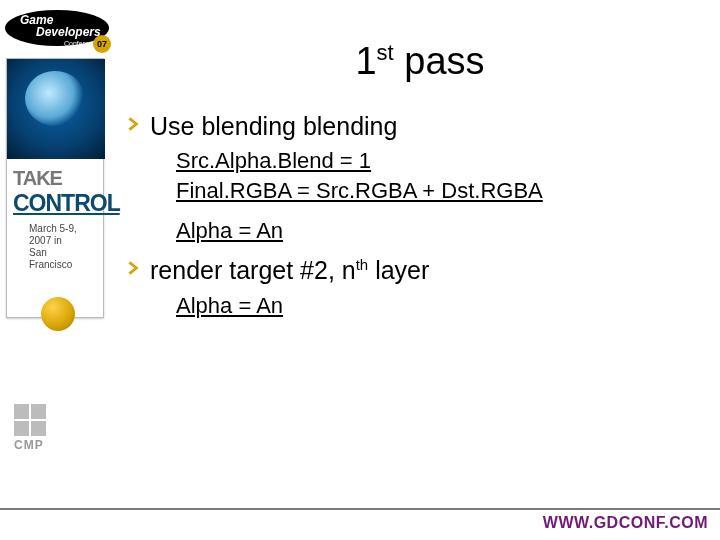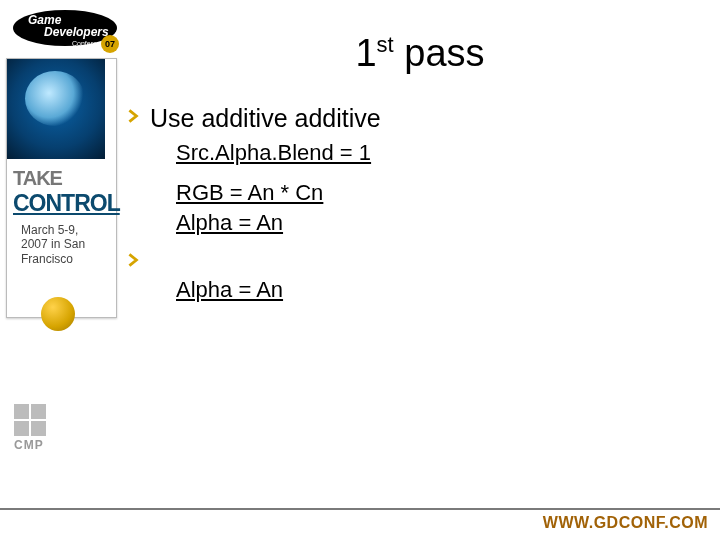--- a/index.html
+++ b/index.html
@@ -1,43 +1,43 @@
 <!DOCTYPE html>
 <html><head>
 <meta charset="utf-8">
 <style>
 * { margin:0; padding:0; box-sizing:border-box; }
 body { width:720px; height:540px; background:#fff; font-family:Arial,Helvetica,sans-serif; color:#000; position:relative; overflow:hidden; }
 .sidebar { position:absolute; left:0; top:0; width:110px; height:470px; }
-.gdc-logo { position:absolute; left:10px; top:6px; width:110px; height:48px; }
-.badge-card { position:absolute; left:6px; top:58px; width:111px; height:260px; background:#fff; border:1px solid #bbb; box-shadow:0 1px 2px rgba(0,0,0,.2); }
+.gdc-logo { position:absolute; left:2px; top:6px; width:110px; height:48px; }
+.badge-card { position:absolute; left:6px; top:58px; width:98px; height:260px; background:#fff; border:1px solid #bbb; box-shadow:0 1px 2px rgba(0,0,0,.2); }
 .badge-globe { width:98px; height:100px; background:radial-gradient(circle at 50% 45%, #0a63a8 0%, #063f6f 60%, #021d35 100%); position:relative; }
 .badge-globe::after { content:""; position:absolute; top:12px; left:18px; width:60px; height:55px; background:radial-gradient(circle at 40% 40%, #bfe9ff 0%, #5aa9d6 50%, transparent 70%); border-radius:50%; }
 .take-control { padding:8px 6px 4px; }
 .take-control .take { font-size:20px; font-weight:800; color:#777; letter-spacing:-1px; }
 .take-control .control { font-size:23px; font-weight:800; color:#0c4a6e; letter-spacing:-1px;text-decoration:underline; }
-.badge-date { font-size:12px; color:#444; padding:2px 14px 0; line-height:1.2; }
+.badge-date { font-size:10px; color:#444; padding:2px 22px 0; line-height:1.2; }
 .badge-ball { position:absolute; bottom:-14px; left:34px; width:34px; height:34px; background:radial-gradient(circle at 35% 30%, #ffd24a 0%, #d6a400 60%, #a07800 100%); border-radius:50%; }
 .cmp-logo { position:absolute; left:14px; bottom:30px; width:36px; height:36px; }
 .cmp-logo .sq { position:absolute; width:15px; height:15px; background:#bcbcbc; }
 .cmp-logo .a{left:0;top:0}.cmp-logo .b{left:17px;top:0}.cmp-logo .c{left:0;top:17px}.cmp-logo .d{left:17px;top:17px}
 .cmp-text { position:absolute; left:14px; bottom:18px; font-size:12px; font-weight:bold; color:#999; letter-spacing:1px; }
-.content { position:absolute; left:120px; top:0; right:0; bottom:60px; padding-top:32px; }
+.content { position:absolute; left:120px; top:0; right:0; bottom:60px; padding-top:40px; }
 .title { text-align:center; font-size:38px; font-weight:400; }
 .title sup { font-size:22px; vertical-align:super; }
 .bullets { margin:28px 0 0 8px; }
 .bullet-row { display:flex; align-items:flex-start; margin-bottom:2px; }
 .bullet-marker { width:22px; flex-shrink:0; padding-top:6px; }
 .bullet-text { font-size:25px; line-height:1.25; }
 .bullet-text sup { font-size:15px; }
 .sub-lines { margin:4px 0 10px 48px; }
 .sub-line { font-size:22px; line-height:1.35;text-decoration:underline; }
 .chev { width:14px; height:14px; display:inline-block; }
 .footer-rule { position:absolute; left:0; right:0; bottom:30px; height:2px; background:#7a7a7a; }
-.footer-url { position:absolute; right:12px; bottom:8px; font-size:16px; font-weight:800; color:#a16207; letter-spacing:0.5px; }
+.footer-url { position:absolute; right:12px; bottom:8px; font-size:16px; font-weight:800; color:#701a75; letter-spacing:0.5px; }
 </style>
 </head>
 <body>
 
 <div class="sidebar">
   <div class="gdc-logo">
     <svg viewBox="0 0 110 48" width="110" height="48">
       <ellipse cx="55" cy="22" rx="52" ry="18" fill="#000"></ellipse>
       <text x="18" y="18" font-family="Arial" font-size="12" font-style="italic" font-weight="bold" fill="#fff">Game</text>
       <text x="34" y="30" font-family="Arial" font-size="12" font-style="italic" font-weight="bold" fill="#fff">Developers</text>
@@ -70,36 +70,39 @@
   </div>
 
   <div class="bullets">
 
     <div class="bullet-row">
       <span class="bullet-marker">
         <svg class="chev" viewBox="0 0 10 10">
             <path d="M1 1 L6 5 L1 9" fill="none" stroke="#d6a400" stroke-width="2"></path>
           </svg>
       </span>
-      <span class="bullet-text">Use additive additive</span>
+      <span class="bullet-text">Use blending blending</span>
     </div>
     <div class="sub-lines">
       <div class="sub-line">Src.Alpha.Blend = 1</div>
+      <div class="sub-line">Final.RGBA = Src.RGBA + Dst.RGBA</div>
     </div>
 
     <div class="sub-lines">
-      <div class="sub-line">RGB = An * Cn</div>
       <div class="sub-line">Alpha = An</div>
     </div>
 
     <div class="bullet-row">
       <span class="bullet-marker">
         <svg class="chev" viewBox="0 0 10 10">
             <path d="M1 1 L6 5 L1 9" fill="none" stroke="#d6a400" stroke-width="2"></path>
           </svg>
+      </span>
+      <span class="bullet-text">
+        <span>render target #2, n</span><sup>th</sup><span> layer</span>
       </span>
     </div>
     <div class="sub-lines">
       <div class="sub-line">Alpha = An</div>
     </div>
 
   </div>
 </div>
 
 <div class="footer-rule"></div>

